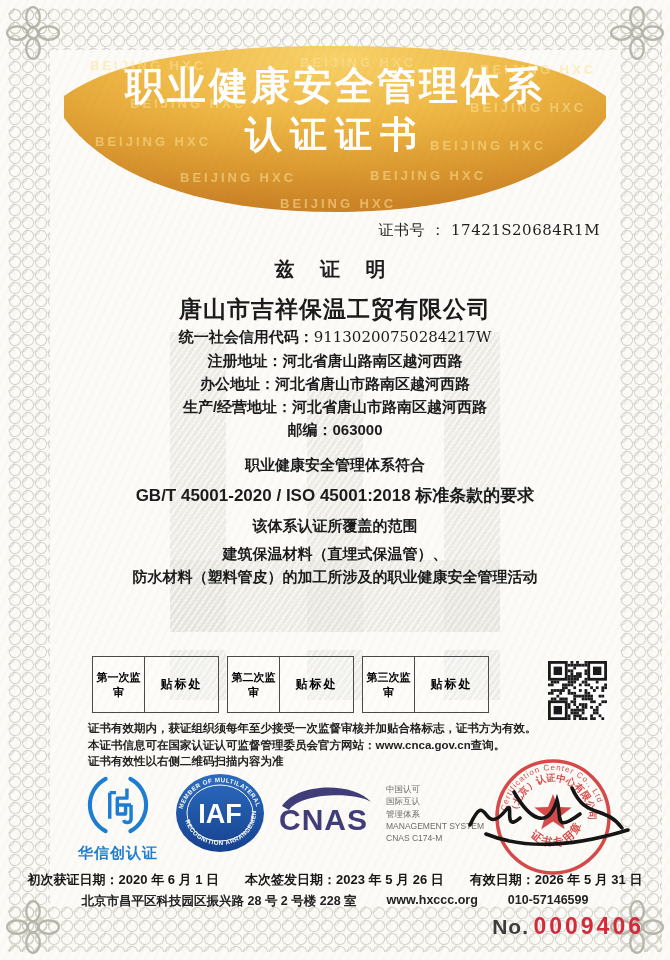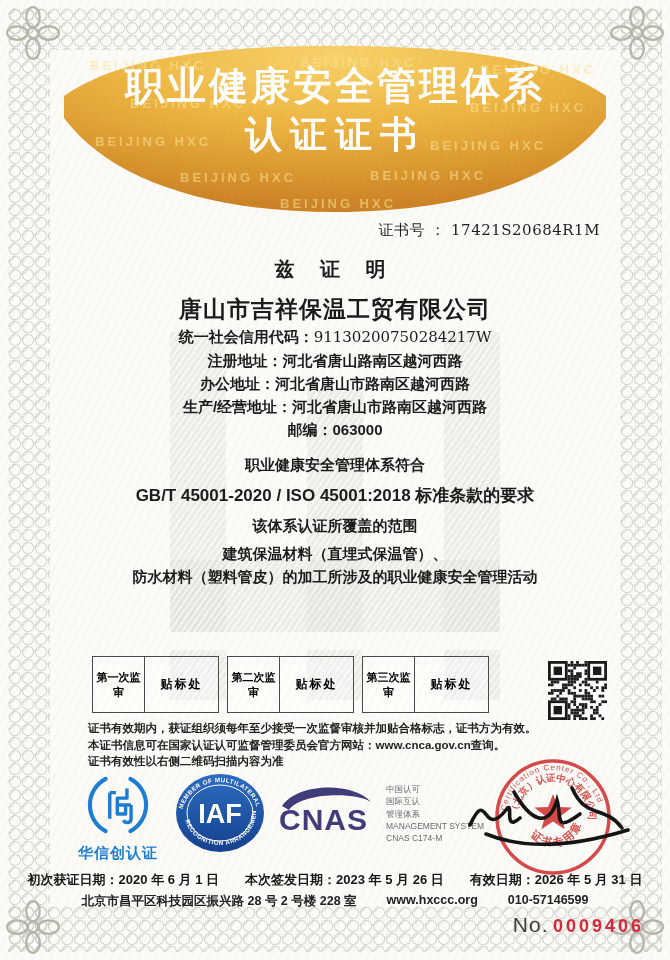--- a/index.html
+++ b/index.html
@@ -71,22 +71,22 @@
   .cnas-details{position:absolute;left:386px;top:783px;z-index:3;font-size:8.5px;color:#6b6b6b;line-height:1.45;text-align:left;}
   .stamp{position:absolute;left:488px;top:752px;z-index:3;}
   .signature{position:absolute;left:460px;top:770px;z-index:4;}
 
   
   .dates{position:absolute;left:40px;right:40px;top:871px;display:flex;justify-content:center;gap:26px;
         font-size:13px;font-weight:700;color:#161616;z-index:3;white-space:nowrap;}
   .addr{position:absolute;left:40px;right:40px;top:893px;display:flex;justify-content:center;gap:30px;
         font-size:12.5px;font-weight:700;color:#222;z-index:3;white-space:nowrap;}
   .serial{position:absolute;right:26px;top:913px;z-index:7;white-space:nowrap;}
-  .serial .pfx{font-size:21px;color:#3d3d3d;letter-spacing:1px;}
-  .serial .num{font-size:18px;font-weight:700;color:#d6293a;letter-spacing:3px;}
+  .serial .pfx{font-size:21px;color:#3d3d3d;letter-spacing:1px;font-weight:bold;}
+  .serial .num{font-size:23px;font-weight:700;color:#d6293a;letter-spacing:3px;}
 </style>
 </head>
 <body>
 
 <div id="page">
 
   <div class="lace top"></div>
   <div class="lace bottom"></div>
   <div class="lace left"></div>
   <div class="lace right"></div>

